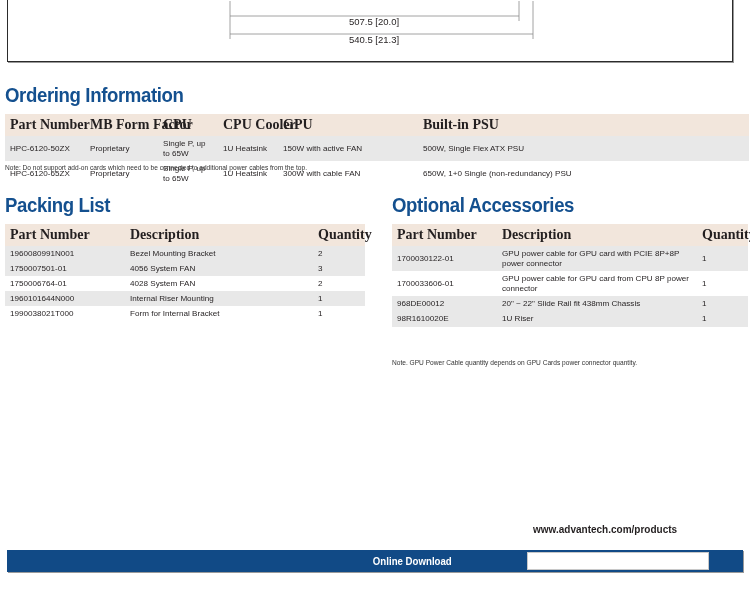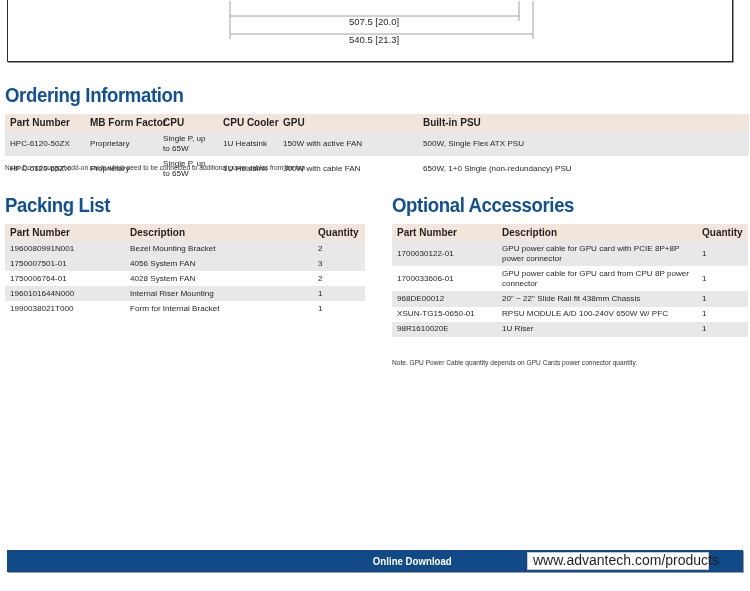--- a/index.html
+++ b/index.html
@@ -54,24 +54,25 @@
     border-collapse: collapse;
     font-size: 8.1px;
     table-layout: fixed;
   }
   .spec-table th {
     background: #f2e6dc;
     color: #231f20;
     font-weight: bold;
     text-align: left;
     padding: 3px 4px 3px 5px;
-    font-size: 10px;
+    font-size: 14px;
     vertical-align: middle;
     border: none;
     white-space: nowrap;
+    font-family: Liberation Serif, serif;
   }
   .spec-table td {
     padding: 2.5px 4px 2.5px 5px;
     vertical-align: middle;
     border: none;
     color: #231f20;
     line-height: 1.25;
   }
   .spec-table tbody tr.odd td { background: #e8e8e8; }
   .spec-table tbody tr.even td { background: #ffffff; }
@@ -110,24 +111,25 @@
     top: 552px;
     width: 182px;
     height: 18px;
     background: #ffffff;
     border: 1px solid #c8c8c8;
     box-sizing: border-box;
   }
   .footer-url-text {
     position: absolute;
     left: 533px;
-    top: 552px;
-    font-size: 14px;
-    color: #231f20;
-    white-space: nowrap;
+    top: 524px;
+    font-size: 10px;
+    color: #231f20;
+    white-space: nowrap;
+    font-weight: bold;
   }
 </style>
 </head>
 <body>
 
 <div class="drawing-box">
   <svg class="drawing-svg" width="726" height="182" viewBox="0 0 726 182">
 
     <rect x="225" y="96" width="285" height="22" fill="#ffffff" stroke="#8a8a8a" stroke-width="1"></rect>
     <rect x="228" y="99" width="279" height="12" fill="#595959" stroke="none"></rect>
@@ -256,25 +258,20 @@
     <tr class="even">
       <td>1700033606-01</td>
       <td>GPU power cable for GPU card from CPU 8P power connector</td>
       <td>1</td>
     </tr>
     <tr class="odd">
       <td>968DE00012</td>
       <td>20" ~ 22" Slide Rail fit 438mm Chassis</td>
       <td>1</td>
     </tr>
-    <tr class="even">
-      <td>XSUN-TG15-0650-01</td>
-      <td>RPSU MODULE A/D 100-240V 650W W/ PFC</td>
-      <td>1</td>
-    </tr>
     <tr class="odd">
       <td>98R1610020E</td>
       <td>1U Riser</td>
       <td>1</td>
     </tr>
   </tbody>
 </table>
 
 <div class="table-note" style="left:392px; top:359px;">Note. GPU Power Cable quantity depends on GPU Cards power connector quantity.</div>
 

